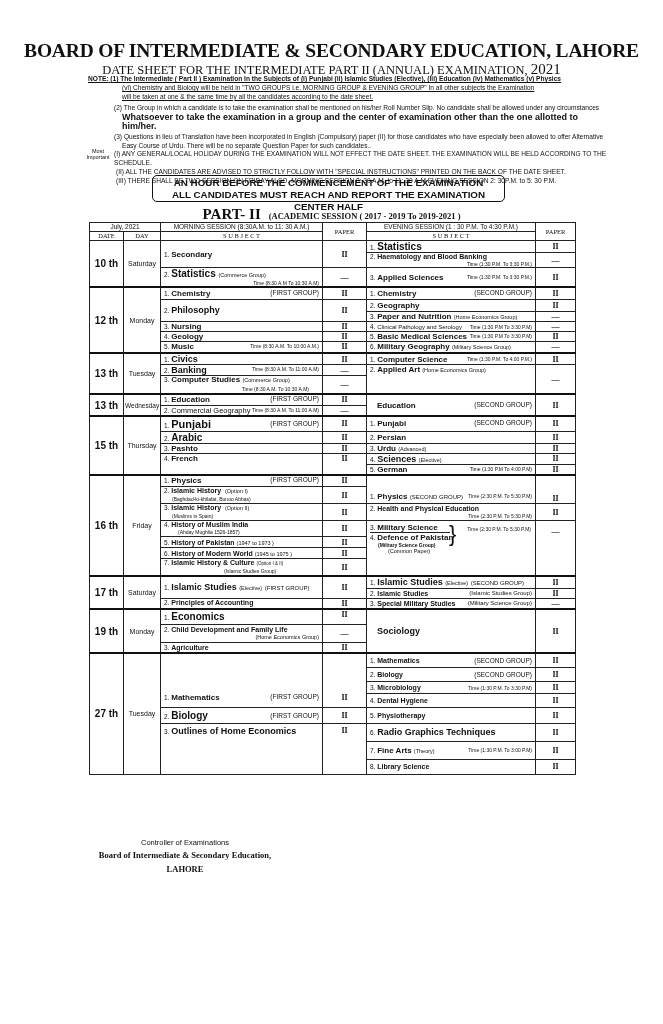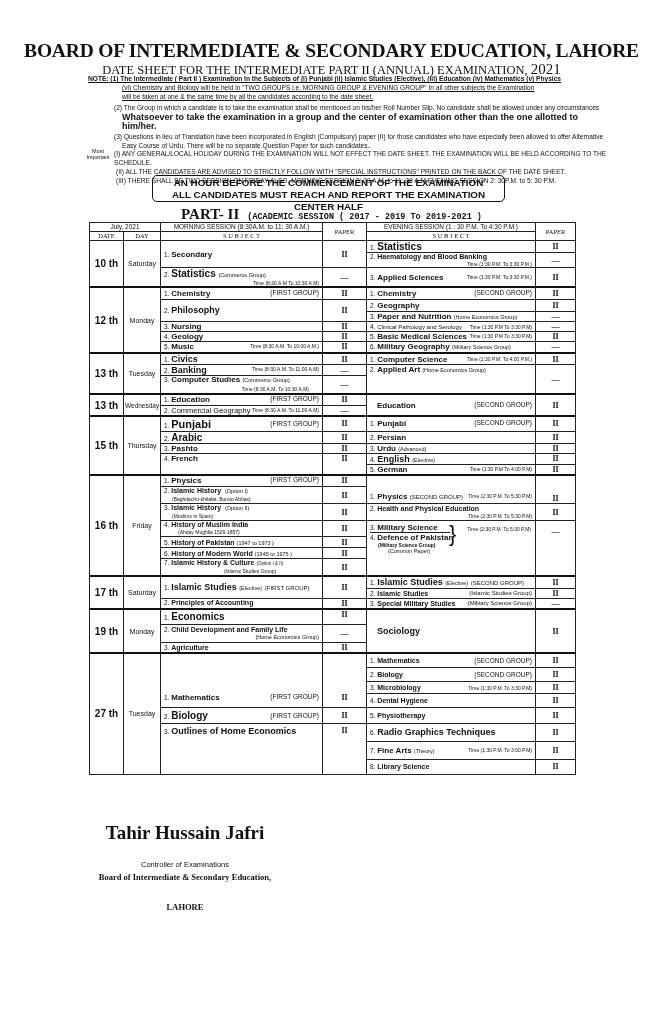--- a/index.html
+++ b/index.html
@@ -8,40 +8,40 @@
   .subtitle{position:absolute;left:0;width:663px;top:61px;text-align:center;font-family:"Liberation Serif",serif;font-size:12.5px;}
   .subtitle .yr{font-size:15px;}
   .notes{position:absolute;left:88px;top:75px;width:520px;font-size:6.6px;line-height:8.9px;font-family:"Liberation Sans Narrow","Liberation Sans",sans-serif;}
   .note{position:relative;}
   .u{text-decoration:underline;}
   .big{font-size:9px;font-weight:bold;}
   .most{position:absolute;left:-3px;font-size:5.5px;line-height:6px;text-align:center;width:26px;}
   .boxnote{position:absolute;left:152px;top:175px;width:353px;height:27px;border:1.5px solid #111;border-radius:5px;text-align:center;font-weight:bold;font-size:9.8px;line-height:12px;padding-top:1px;box-sizing:border-box;}
   .part{position:absolute;left:0;width:663px;top:205px;text-align:center;font-family:"Liberation Serif",serif;}
   .part b{font-size:15px;}
-  .part span{font-size:8.5px;font-weight:bold;font-family:Liberation Mono, monospace;}
+  .part span{font-size:8.5px;font-weight:bold;}
   table{position:absolute;left:89px;top:222px;width:486px;border-collapse:collapse;table-layout:fixed;}
   td,th{border:1px solid #222;padding:0 3px;font-size:7px;vertical-align:middle;overflow:hidden;}
   th{font-family:"Liberation Serif",serif;font-weight:normal;font-size:6.5px;height:8px;line-height:8px;text-align:center;}
   th.hd{font-family:"Liberation Sans",sans-serif;}
   .date{text-align:center;font-weight:bold;font-size:10px;}
   .day{text-align:center;font-size:7px;}
   .paper{text-align:center;font-family:"Liberation Serif",serif;font-weight:bold;font-size:8px;}
   .sub{font-size:8px;font-weight:bold;}
   .sub.lg{font-size:10px;}
   .grp{float:right;font-size:6.5px;font-weight:normal;}
   .tm{float:right;font-size:5px;font-weight:normal;margin-top:1px;}
   .sm{font-size:5.5px;font-weight:normal;}
   .num{font-weight:normal;font-size:6.5px;}
   tr.sep td{border-top:2px solid #111;}
   .sig{position:absolute;left:95px;top:822px;width:180px;text-align:center;font-family:"Liberation Serif",serif;}
   .sig .name{font-size:19px;font-weight:bold;}
   .sig .role{font-family:"Liberation Sans",sans-serif;font-size:7.5px;margin-top:16px;}
   .sig .org{font-size:8.5px;font-weight:bold;margin-top:3px;}
-  .sig .city{font-size:8.5px;font-weight:bold;margin-top:20px;}
+  .sig .city{font-size:8.5px;font-weight:bold;margin-top:4px;}
 </style>
 </head>
 <body>
 
 <div class="title">BOARD OF INTERMEDIATE &amp; SECONDARY EDUCATION, LAHORE</div>
 <div class="subtitle"><span>DATE SHEET FOR THE INTERMEDIATE PART  II   (ANNUAL)  EXAMINATION,</span> <span class="yr">2021</span></div>
 
 <div class="notes">
   <div class="note u"><b>NOTE:</b> <b>(1) The Intermediate ( Part II ) Examination In the Subjects  of  (i)   Punjabi   (ii) Islamic Studies (Elective),  (iii) Education   (iv) Mathematics (v) Physics</b></div>
   <div class="note u" style="padding-left:34px">(vi) Chemistry and Biology will be held in "TWO  GROUPS i.e. MORNING GROUP &amp;  EVENING GROUP"  In all  other  subjects the Examination</div>
@@ -190,21 +190,21 @@
   </tr>
   <tr style="height:10px">
     <td class="sub"><span class="num">3. </span><span>Pashto</span></td>
     <td class="paper">II</td>
     <td class="sub"><span class="num">3. </span><span>Urdu</span> <span class="sm">(Advanced)</span></td>
     <td class="paper">II</td>
   </tr>
   <tr style="height:10px">
     <td rowspan="2" class="sub" style="vertical-align:top"><span class="num">4. </span><span>French</span></td>
     <td rowspan="2" class="paper" style="vertical-align:top">II</td>
-    <td class="sub" style="font-size:9px"><span class="num">4. </span><span>English</span> <span class="sm">(Elective)</span></td>
+    <td class="sub" style="font-size:9px"><span class="num">4. </span><span>Sciences</span> <span class="sm">(Elective)</span></td>
     <td class="paper">II</td>
   </tr>
   <tr style="height:10px">
     <td class="sub"><span class="num">5. </span><span>German</span><span class="tm">Time (1:30 P.M To 4:00 P.M)</span></td>
     <td class="paper">II</td>
   </tr>
 
   <tr class="sep" style="height:12px">
     <td rowspan="7" class="date">16 th</td>
     <td rowspan="7" class="day">Friday</td>
@@ -324,17 +324,16 @@
     <td class="paper">II</td>
   </tr>
   <tr style="height:15px">
     <td class="sub" style="font-size:7px"><span class="num">8. </span><span>Library Science</span></td>
     <td class="paper">II</td>
   </tr>
 </tbody>
   </table>
 
 <div class="sig">
-  <div class="name">Tahir Hussain Jafri</div>
   <div class="role">Controller  of  Examinations</div>
   <div class="org">Board of Intermediate &amp;  Secondary  Education,</div>
   <div class="city">LAHORE</div>
 </div>
 
 </body></html>

